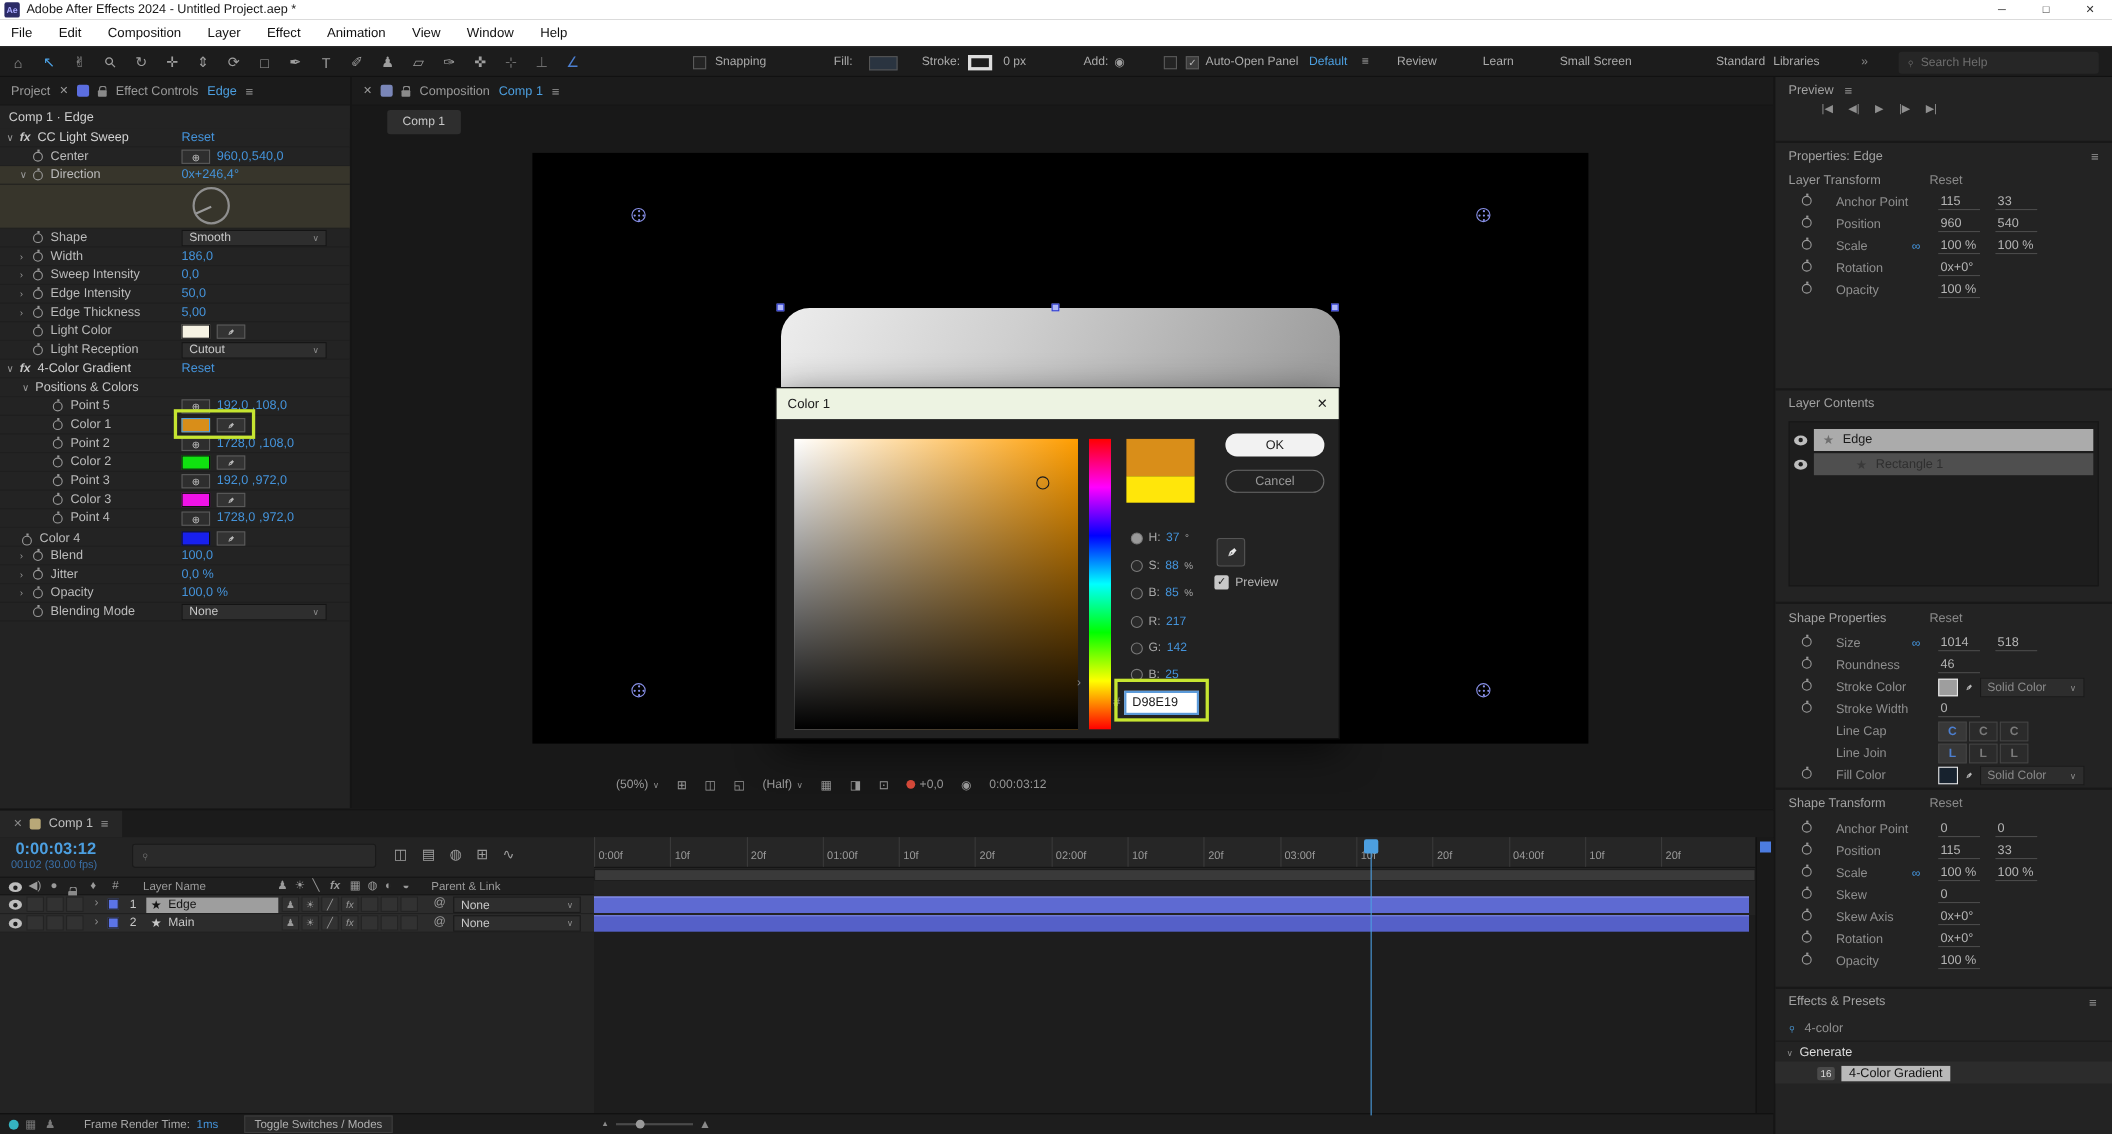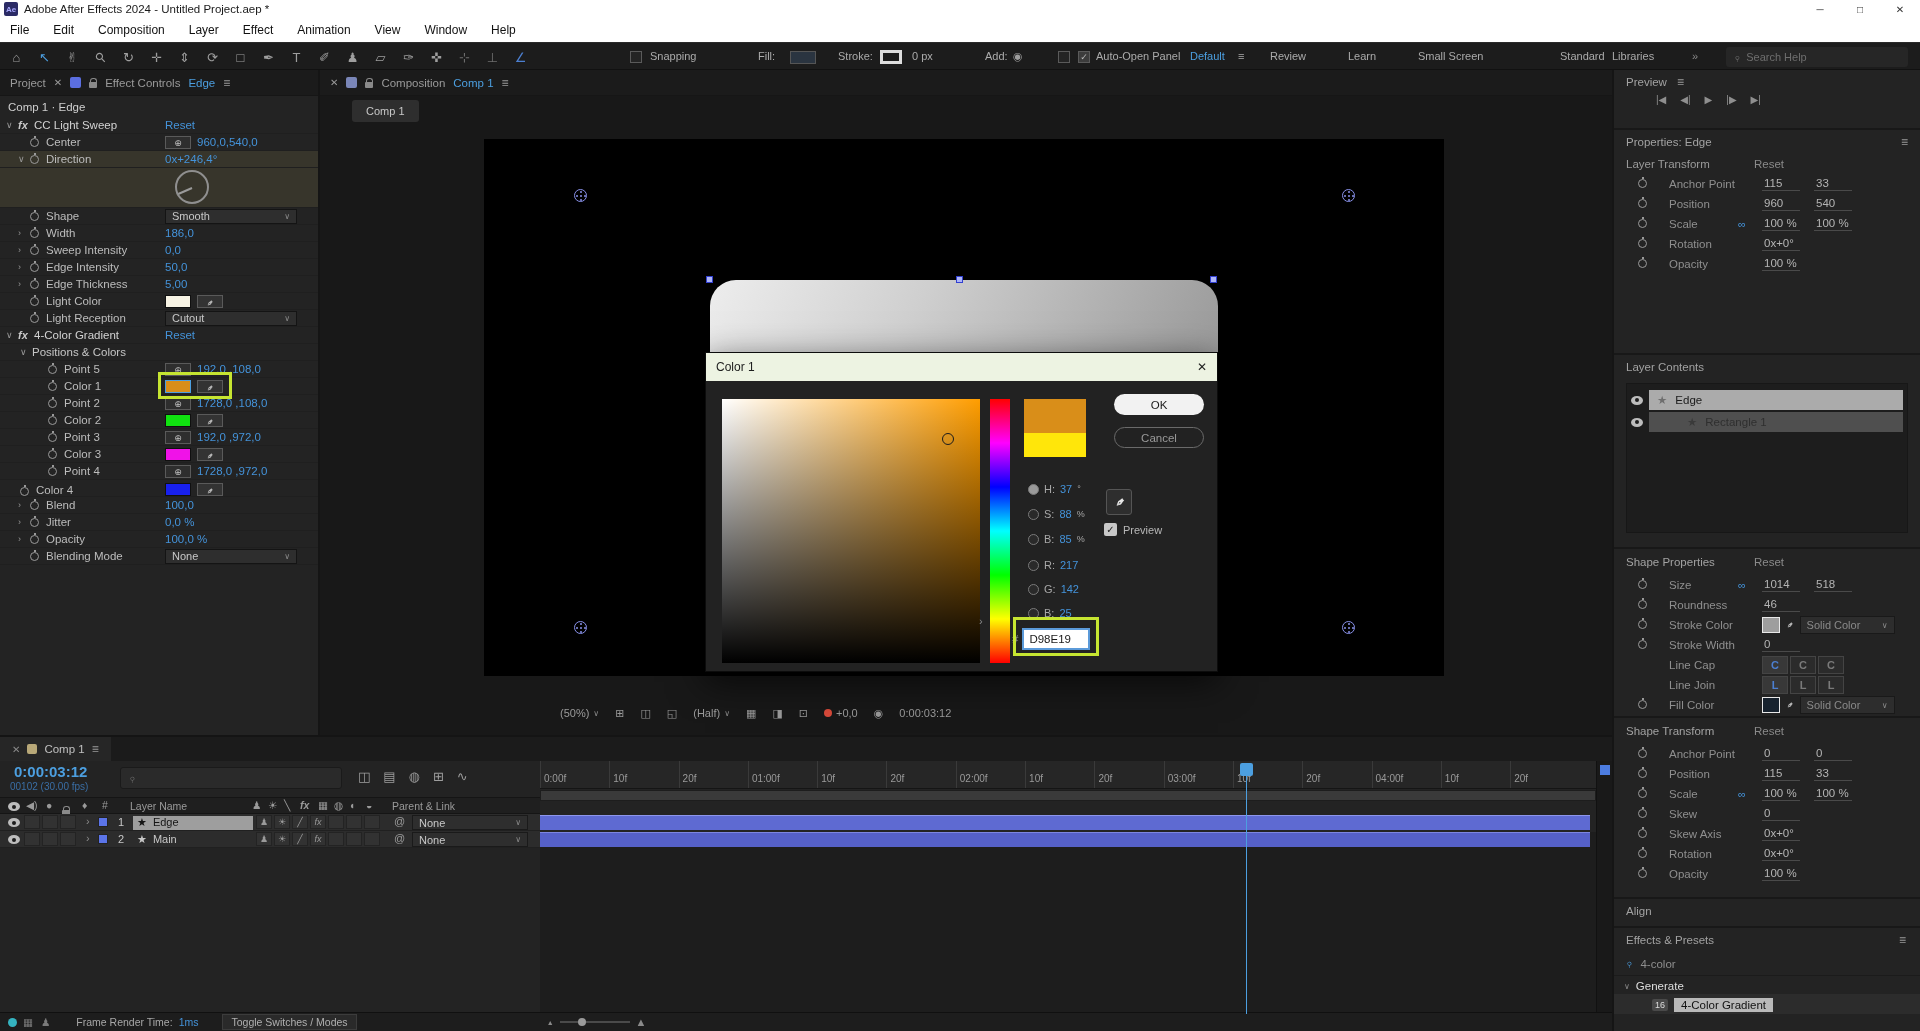--- a/index.html
+++ b/index.html
@@ -935,25 +935,20 @@
         <div class="r-row">
           <span class="r-sw"><i class="swc"></i></span>
           <span class="r-label">Opacity</span>
 
           <span class="r-val">100 %</span>
 
         </div>
       </div>
   </div>
 
-  <div class="r-sec" style="height:29px">
-      <div class="r-title">
-        <span>Align</span>
-      </div>
-    </div>
 
   <div class="r-sec" style="height:116px;border-bottom:none">
     <div class="r-title" style="justify-content:space-between;padding-right:14px">
       <span>Effects &amp; Presets</span>
       <span class="hamb">≡</span>
     </div>
     <div class="fx-search">
       <span style="transform:rotate(-45deg);display:inline-block;color:#4c9fe0">⌕</span>
       <span>4-color</span>
     </div>

